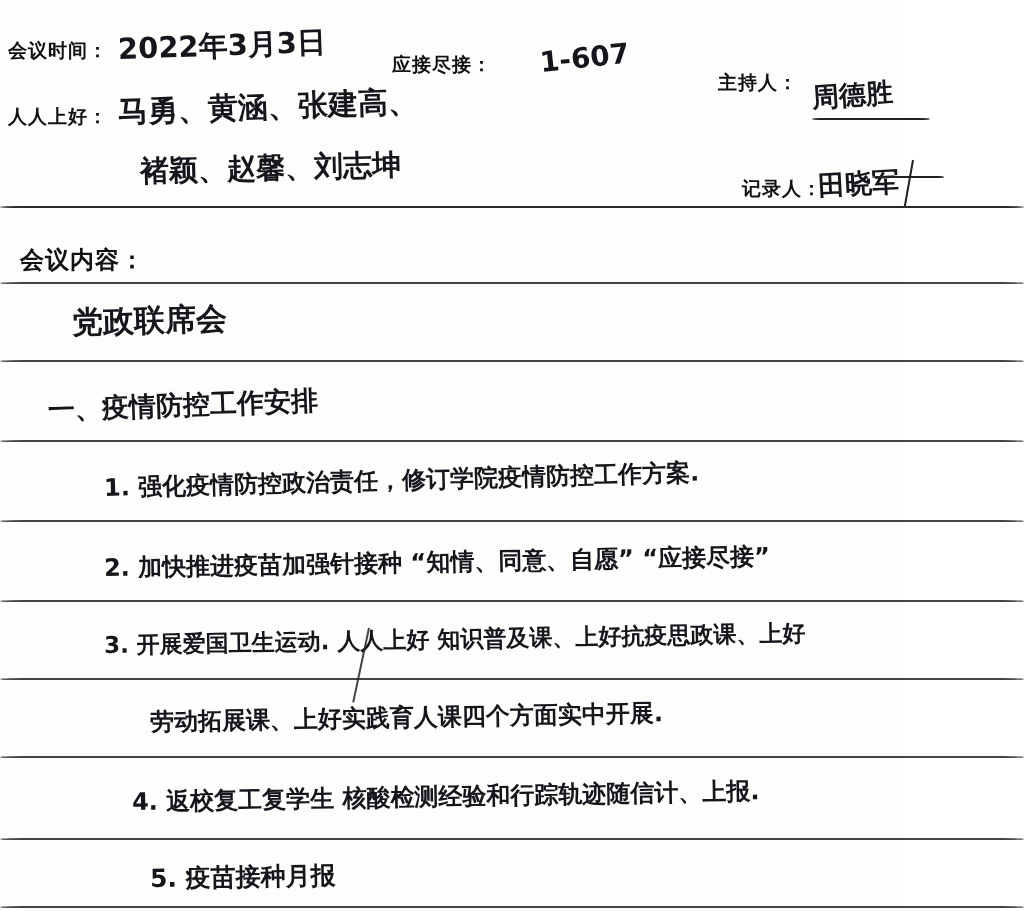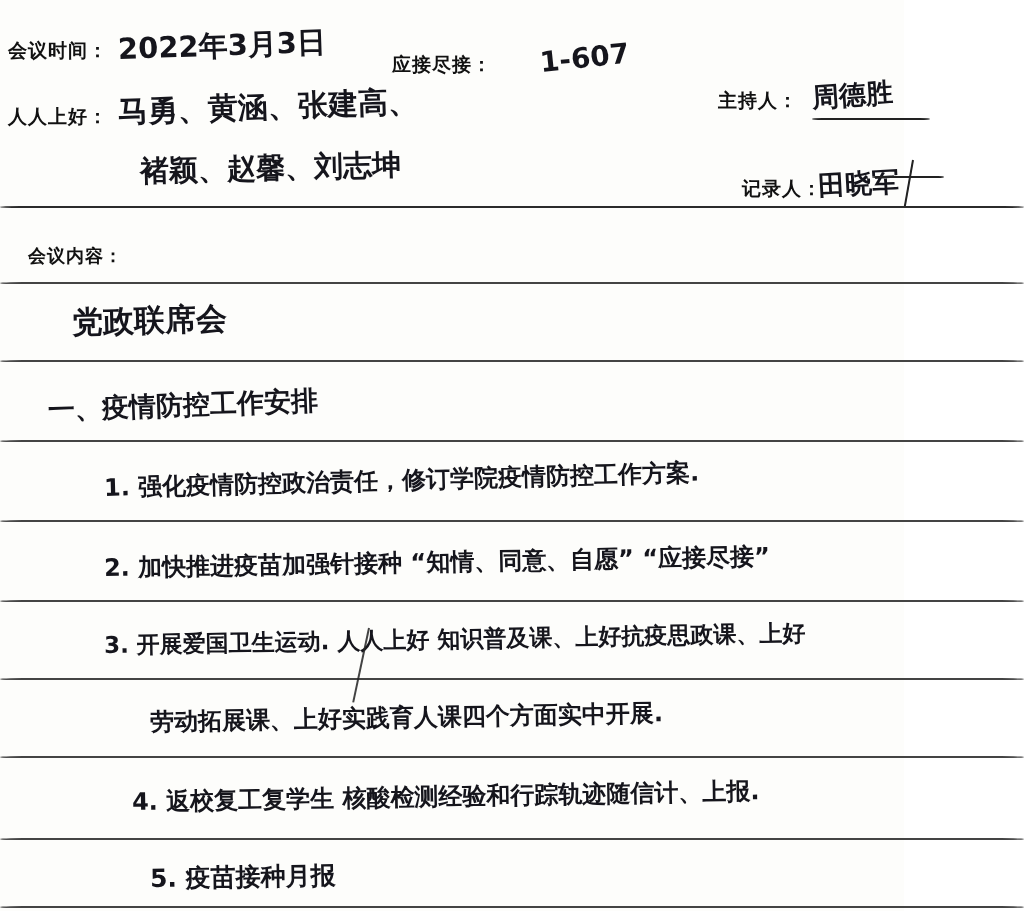--- a/index.html
+++ b/index.html
@@ -88,36 +88,36 @@
 <body>
 
 <div id="sheet">
 
   <div class="printed" style="left:8px; top:38px;">会议时间：</div>
   <div class="hand ink" style="left:118px; top:30px; font-size:29px; transform:rotate(-2deg);">2022年3月3日</div>
 
   <div class="printed" style="left:392px; top:52px;">应接尽接：</div>
   <div class="hand ink" style="left:540px; top:46px; font-size:28px; transform:rotate(-6deg);">1-607</div>
 
-  <div class="printed" style="left:718px; top:88px;">主持人：</div>
+  <div class="printed" style="left:718px; top:70px;">主持人：</div>
   <div class="hand ink" style="left:812px; top:80px; font-size:27px; transform:rotate(-4deg);">周德胜</div>
   <div class="sig-underline" style="left:812px; top:118px; width:118px;"></div>
 
   <div class="printed" style="left:8px; top:104px;">人人上好：</div>
   <div class="hand ink" style="left:118px; top:92px; font-size:30px; transform:rotate(-2deg);">马勇、黄涵、张建高、</div>
   <div class="hand ink" style="left:140px; top:152px; font-size:29px; transform:rotate(-1.5deg);">褚颖、赵馨、刘志坤</div>
 
   <div class="printed" style="left:718px; top:176px;margin-left:24px;">记录人：</div>
   <div class="hand ink" style="left:818px; top:168px; font-size:27px; transform:rotate(-3deg);">田晓军</div>
   <div class="sig-underline" style="left:872px; top:176px; width:72px;"></div>
   <div class="slash" style="left:912px; top:160px; height:48px; transform:rotate(10deg);"></div>
 
   <div class="rule-top" style="top:206px;"></div>
 
-  <div class="printed" style="left:28px; top:244px; font-size:18px;">会议内容：</div>
+  <div class="printed" style="left:20px; top:244px; font-size:24px;">会议内容：</div>
 
   <div class="rule curve" style="top:282px;"></div>
   <div class="rule curve" style="top:360px;"></div>
   <div class="rule curve" style="top:440px;"></div>
   <div class="rule curve" style="top:520px;"></div>
   <div class="rule curve" style="top:600px;"></div>
   <div class="rule curve" style="top:678px;"></div>
   <div class="rule curve" style="top:756px;"></div>
   <div class="rule curve" style="top:838px;"></div>
   <div class="rule curve" style="top:906px;"></div>

